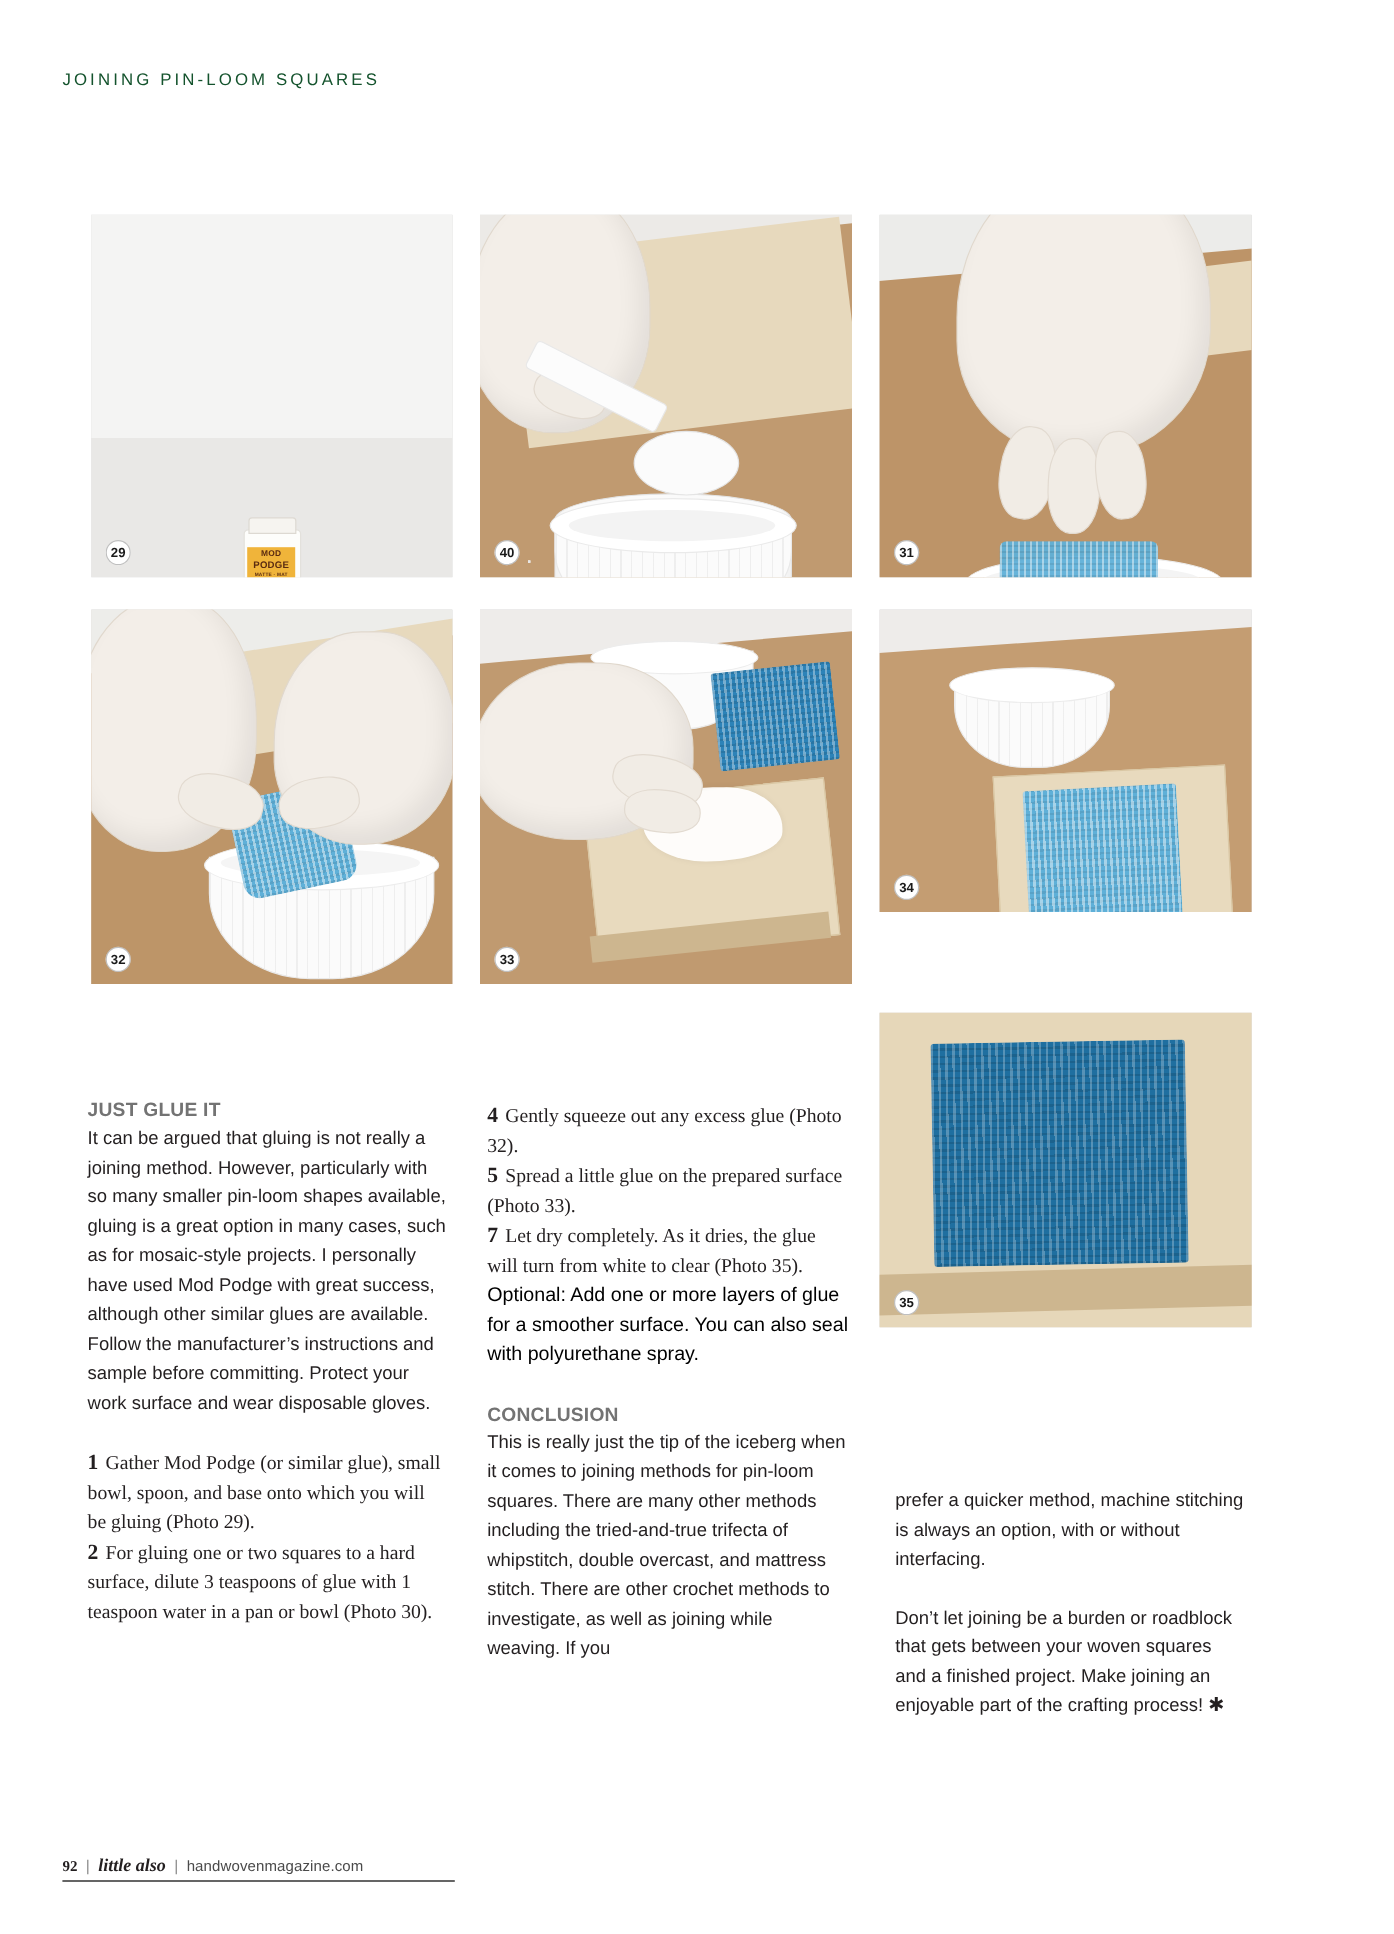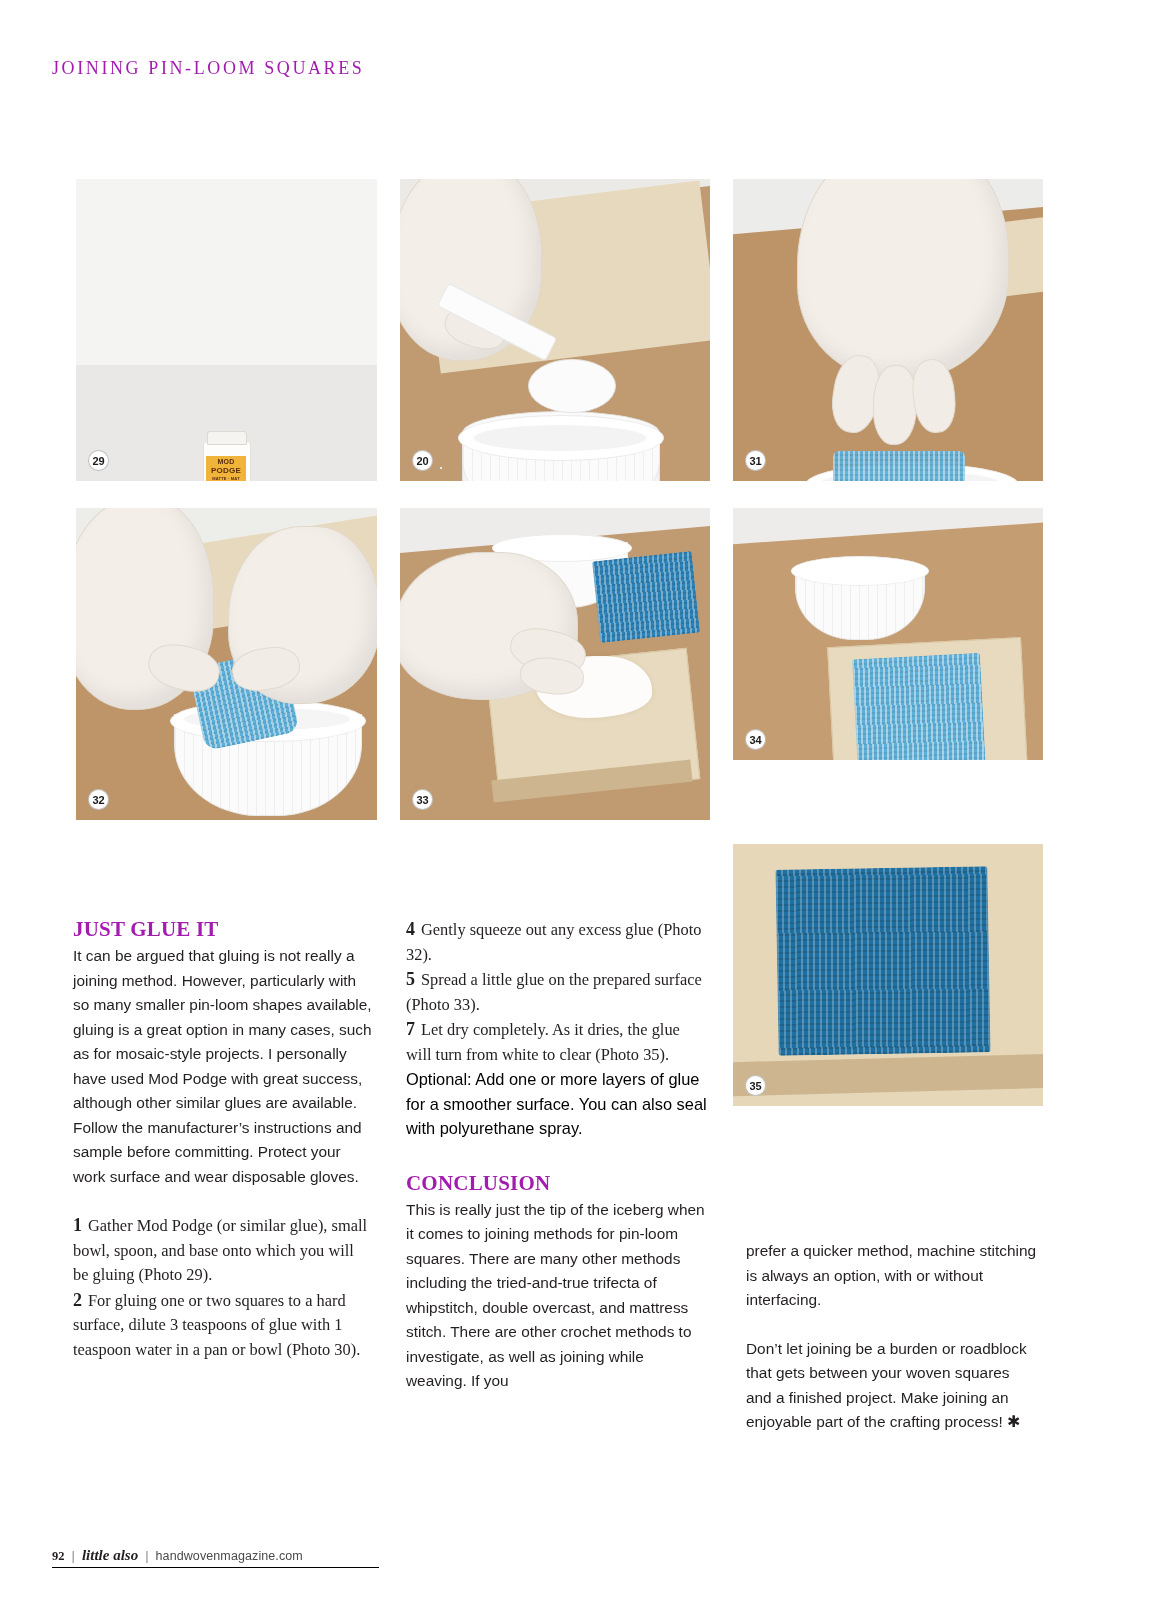--- a/index.html
+++ b/index.html
@@ -14,24 +14,24 @@
     font-family: "Liberation Sans", sans-serif;
     color: #231f20;
     overflow: hidden;
   }
 
   
   .page-header {
     position: absolute;
     left: 52px;
     top: 58px;
-    font-family: Liberation Serif, serif;
-    font-size: 18px;
+    font-family: Liberation Sans, sans-serif;
+    font-size: 14px;
     letter-spacing: 2.6px;
-    color: #a21caf;
+    color: #14532d;
     font-weight: 400;
   }
 
   
   .photo {
     position: absolute;
     overflow: hidden;
     background: #cfcfcf;
   }
   .photo .badge {
@@ -141,26 +141,26 @@
   .glue-blob {
     position: absolute;
     background: rgba(255,255,255,.92);
     border-radius: 50% 40% 55% 45% / 45% 55% 40% 50%;
     box-shadow: 0 0 6px rgba(0,0,0,.06);
   }
 
   
   .col { position: absolute; }
   h2.sec {
-    font-family: Liberation Serif, serif;
-    font-weight: 700;
-    font-size: 21px;
+    font-family: Liberation Sans, sans-serif;
+    font-weight: 700;
+    font-size: 16px;
     letter-spacing: .2px;
     margin: 0 0 2px 0;
-    color: #a21caf;
+    color: #737373;
   }
   p.sans {
     font-family: "Liberation Sans", sans-serif;
     font-size: 15.4px;
     line-height: 24.5px;
     margin: 0;
     color: #231f20;
   }
   p.serif {
     font-family: Liberation Sans, sans-serif;
@@ -262,21 +262,21 @@
     <div style="position:absolute; left:62px; top:254px; width:196px; height:86px; background:#fbfbfb; border-radius:0 0 45% 45%/0 0 70% 70%; border:1px solid #e9e9e9;
        background-image:repeating-linear-gradient(90deg, rgba(0,0,0,.05) 0 1px, rgba(0,0,0,0) 1px 9px);"></div>
     <div style="position:absolute; left:58px; top:236px; width:204px; height:44px; background:#ffffff; border-radius:50%; border:1px solid #eaeaea;"></div>
     <div class="liquid" style="left:74px; top:246px; width:172px; height:26px; background:#f3f3f3;"></div>
 
     <div class="spoon-handle" style="left:40px; top:288px; width:0; height:0;"></div>
     <div style="position:absolute; left:38px; top:292px; width:0; height:0;"></div>
     <div style="position:absolute; left:36px; top:130px; width:120px; height:24px; background:#fcfcfc; border:1px solid #e8e8e8; transform:rotate(27deg); border-radius:4px;"></div>
     <div class="spoon-bowl" style="left:128px; top:180px; width:86px; height:52px;"></div>
   </div>
-  <div class="badge">20</div>
+  <div class="badge">40</div>
 </div>
 
 <div class="photo" style="left:733px; top:179px; width:310px; height:302px;">
   <div class="scene">
     <div class="bg-white" style="background:#f1efec;"></div>
     <div style="position:absolute; left:0; top:0; width:310px; height:88px; background:#ececea;"></div>
     <div class="tabletop" style="left:-30px; top:40px; width:420px; height:300px; background:#bd9468; transform:rotate(-5deg);"></div>
     <div style="position:absolute; left:236px; top:42px; width:90px; height:74px; background:#e7d9bd; transform:rotate(-7deg);"></div>
 
     <div style="position:absolute; left:76px; top:300px; width:204px; height:74px; background:#fbfbfb; border-radius:0 0 45% 45%/0 0 80% 80%; border:1px solid #eaeaea;

